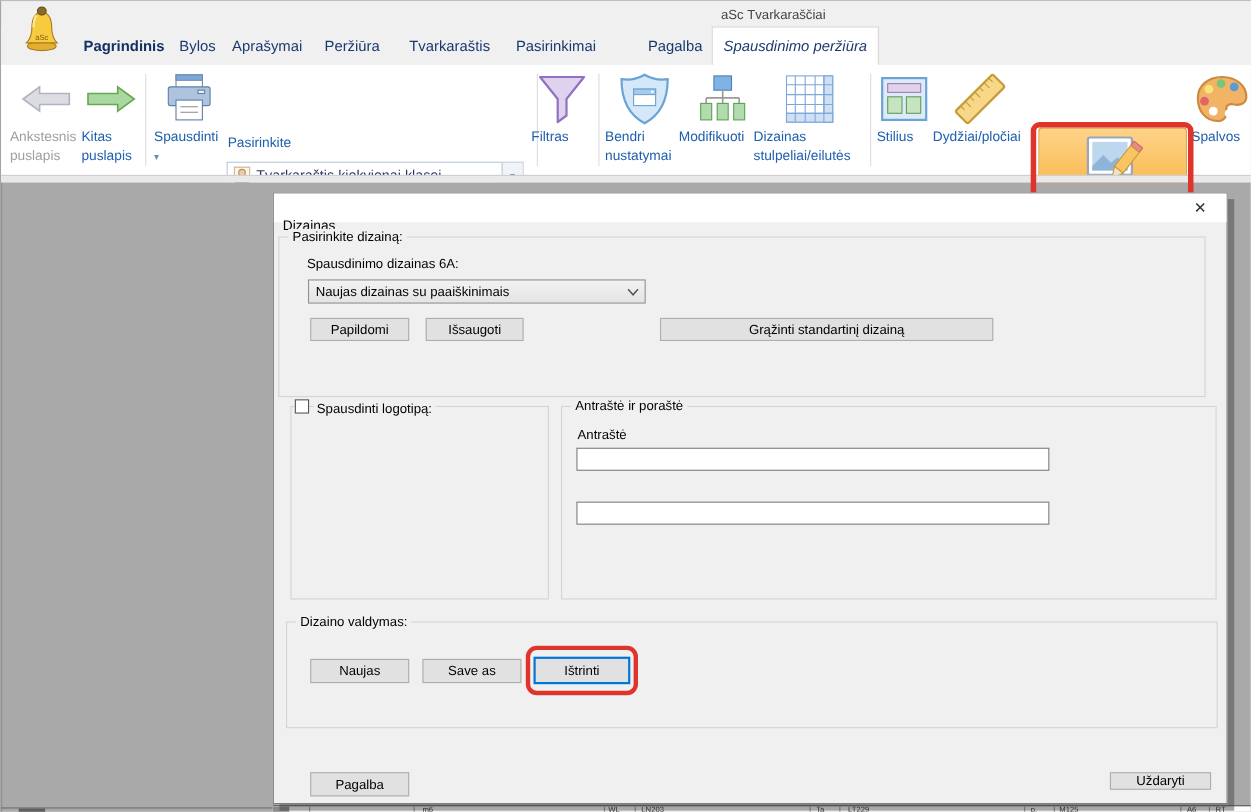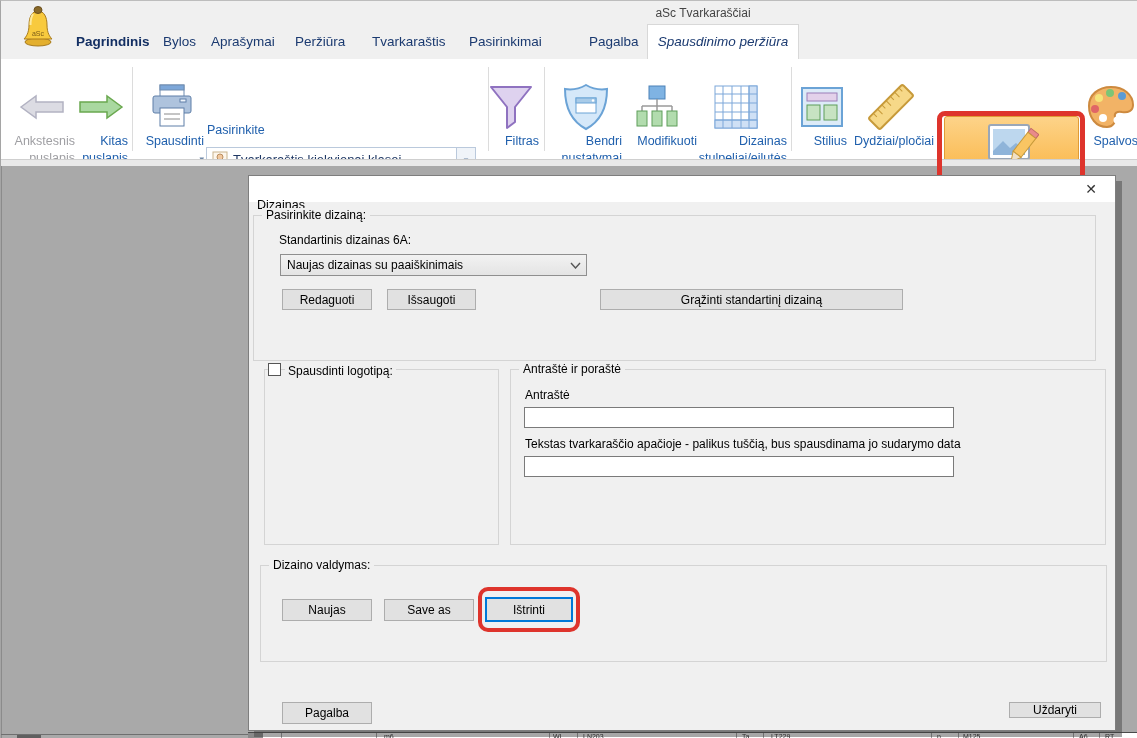--- a/index.html
+++ b/index.html
@@ -23,21 +23,21 @@
   .tab.bold { font-weight:bold; color:#132f63; }
   .tab-active {
     position:absolute; top:-1px; height:35px; line-height:34px; text-align:center;
     background:#fff; border:1px solid #d8d8d8; border-bottom:none;
     font-size:13.5px; color:#1b3a70;font-style:italic;
   }
 
   
   .ribbon { left:0; top:58px; width:1137px; height:100px; background:#fff; }
   .ribbon-under { left:0; top:158px; width:1137px; height:7px; background:#e9e9e9; border-top:1px solid #cfcfcf; }
-  .ritem { position:absolute; top:17px; height:100px; text-align:right; }
+  .ritem { position:absolute; top:0; height:100px; text-align:left; }
   .ricon { position:absolute; top:6px; left:0; right:0; height:50px; display:flex; align-items:center; justify-content:center; }
   .rlabel { position:absolute; top:57px; left:0; right:0; font-size:12.5px; line-height:17px; color:#2060ad; }
   .rlabel.gray { color:#9f9fa3; }
   .sep { position:absolute; top:66px; width:1px; height:84px; background:#dcdcdc; top:8px; }
   .print-caret { position:absolute; top:78px; left:0; right:0; font-size:9px; color:#7189a8; }
 
   .pasirinkite-label { left:206px; top:64px; font-size:12.5px; color:#2060ad; }
   .rcombo {
     left:205px; top:88px; width:270px; height:25px; background:#fff;
     border:1px solid #bac9dc; display:flex; align-items:center;
@@ -308,43 +308,42 @@
 
 <div class="abs dialog">
   <div class="dlg-titlebar">
     <span class="dlg-title">Dizainas</span>
     <span class="dlg-close">✕</span>
   </div>
 
   <div class="grp" style="left:4px; top:39px; width:843px; height:146px">
     <span class="grp-label">Pasirinkite dizainą:</span>
   </div>
-  <span class="dlabel-txt" style="left:30px; top:57px">Standartinis dizainas 6A:</span>
+  <span class="dlabel-txt" style="left:30px; top:57px">Spausdinimo dizainas 6A:</span>
   <div class="dcombo" style="left:31px; top:78px; width:307px">
     <span class="dcombo-text">Naujas dizainas su paaiškinimais</span>
     <span class="dcombo-chev">
       <svg width="11" height="7" viewBox="0 0 11 7">
           <polyline points="1,1 5.5,6 10,1" fill="none" stroke="#555" stroke-width="1.4"></polyline>
         </svg>
     </span>
   </div>
-  <button class="btn" style="left:33px; top:113px; width:90px; height:21px">Redaguoti</button>
+  <button class="btn" style="left:33px; top:113px; width:90px; height:21px">Papildomi</button>
   <button class="btn" style="left:138px; top:113px; width:89px; height:21px">Išsaugoti</button>
   <button class="btn" style="left:351px; top:113px; width:303px; height:21px">Grąžinti standartinį dizainą</button>
 
   <div class="grp" style="left:15px; top:193px; width:235px; height:176px"></div>
   <span class="checkbox" style="left:19px; top:187px"></span>
   <span class="dlabel-txt" style="left:36px; top:188px; background:#f0f0f0; padding:0 3px">Spausdinti logotipą:</span>
 
   <div class="grp" style="left:261px; top:193px; width:596px; height:176px">
     <span class="grp-label">Antraštė ir poraštė</span>
   </div>
   <span class="dlabel-txt" style="left:276px; top:212px">Antraštė</span>
   <input class="tb" style="left: 275px; top: 231px; width: 430px;">
-  <span class="dlabel-txt" style="left:276px; top:261px">Tekstas tvarkaraščio apačioje - palikus tuščią, bus spausdinama jo sudarymo data</span>
   <input class="tb" style="left: 275px; top: 280px; width: 430px;">
 
   <div class="grp" style="left:11px; top:389px; width:847px; height:97px">
     <span class="grp-label">Dizaino valdymas:</span>
   </div>
   <button class="btn" style="left:33px; top:423px; width:90px; height:22px">Naujas</button>
   <button class="btn" style="left:135px; top:423px; width:90px; height:22px">Save as</button>
   <button class="btn focus" style="left:236px; top:421px; width:88px; height:25px">Ištrinti</button>
   <div class="red-box" style="left:229px; top:411px; width:102px; height:45px; border-width:4px; border-radius:10px"></div>
 

